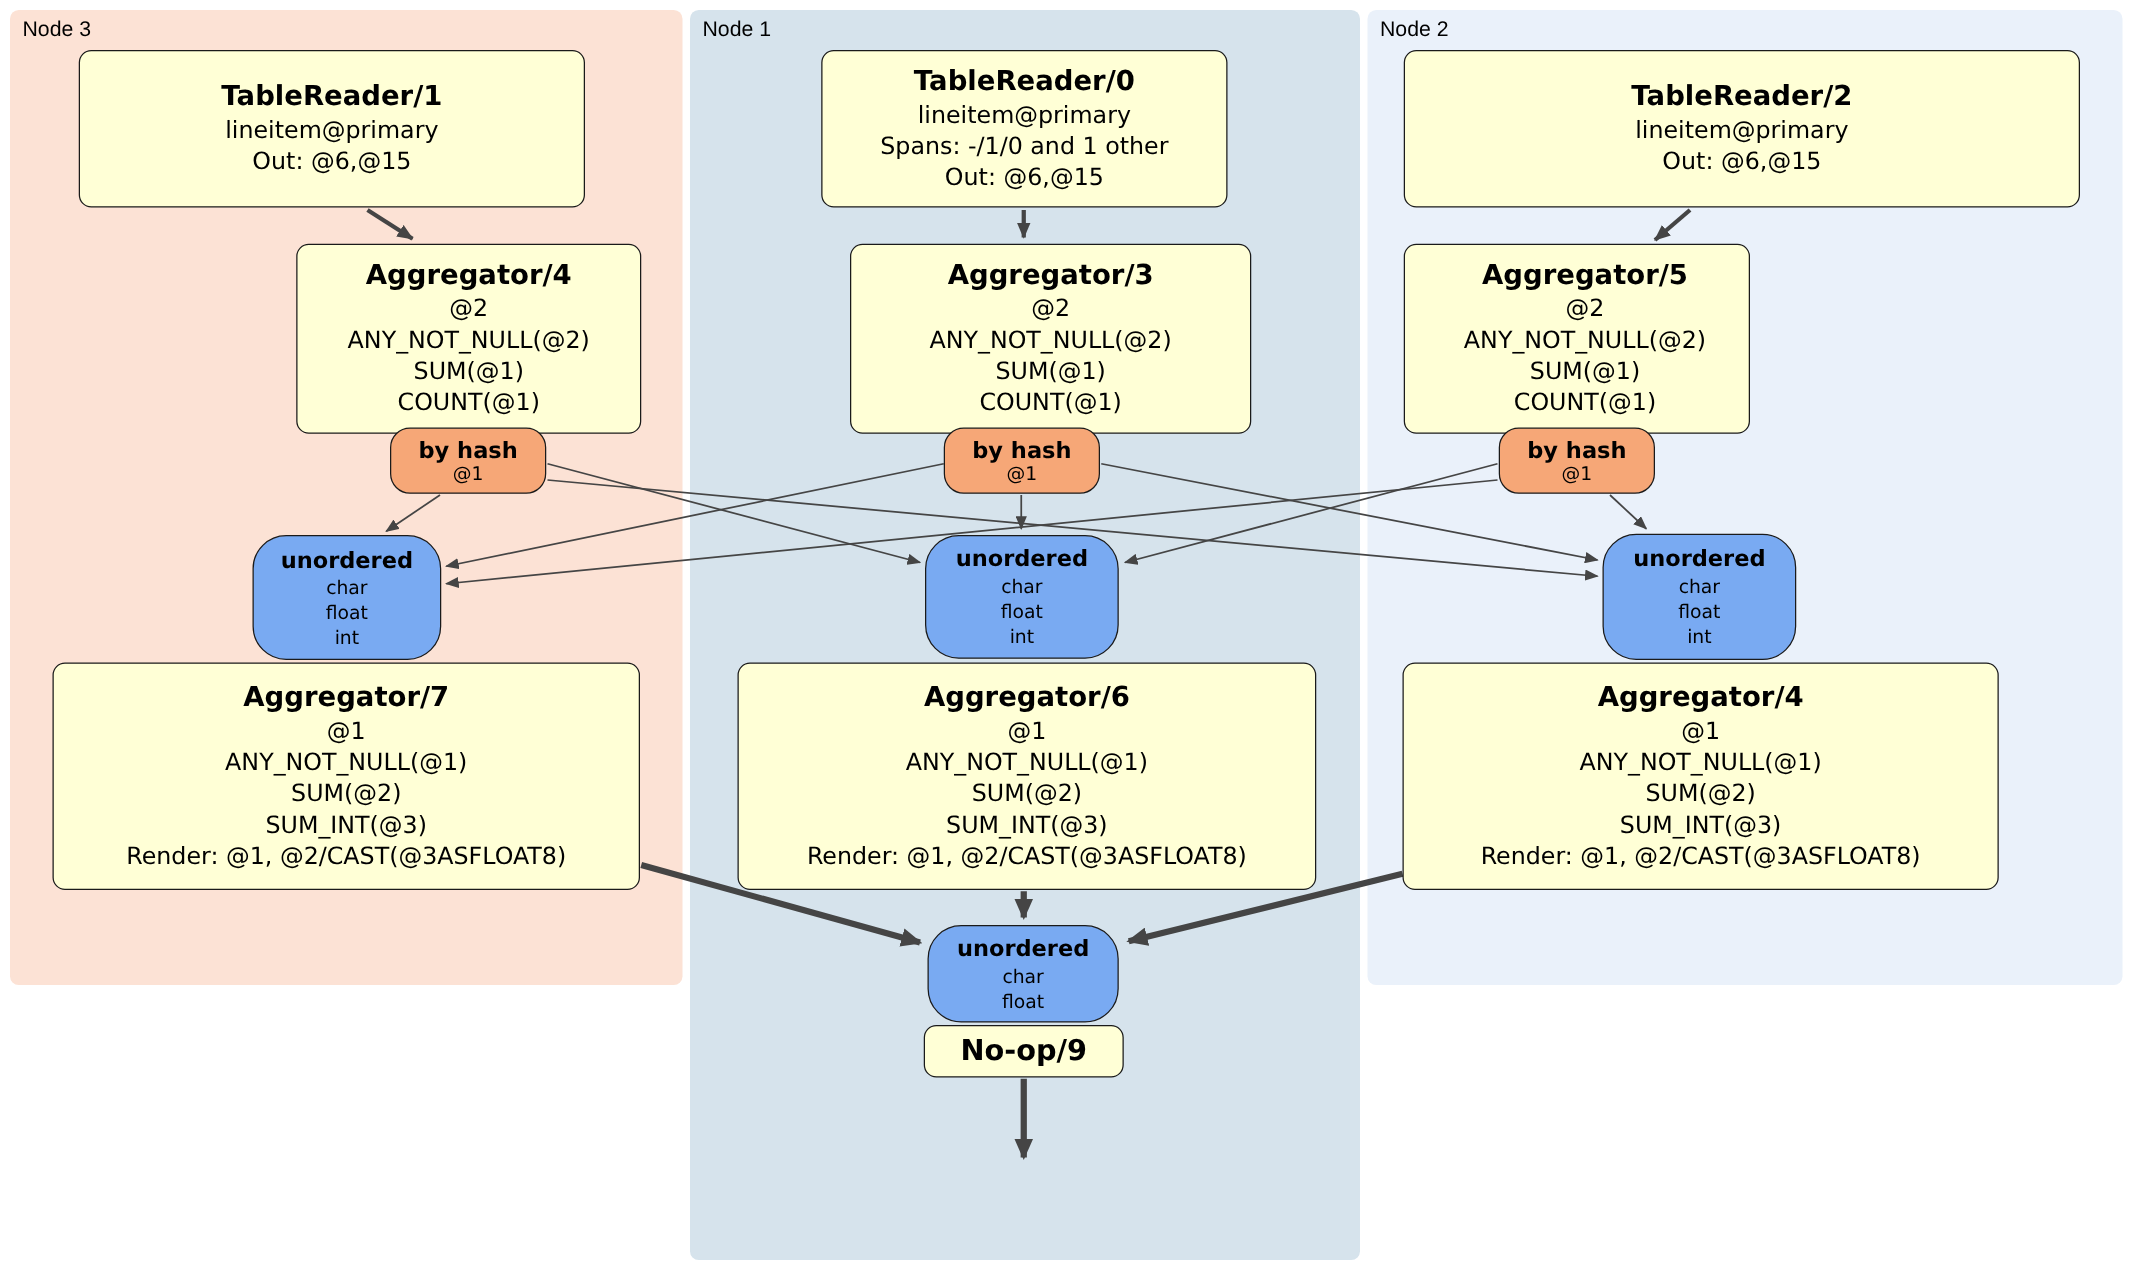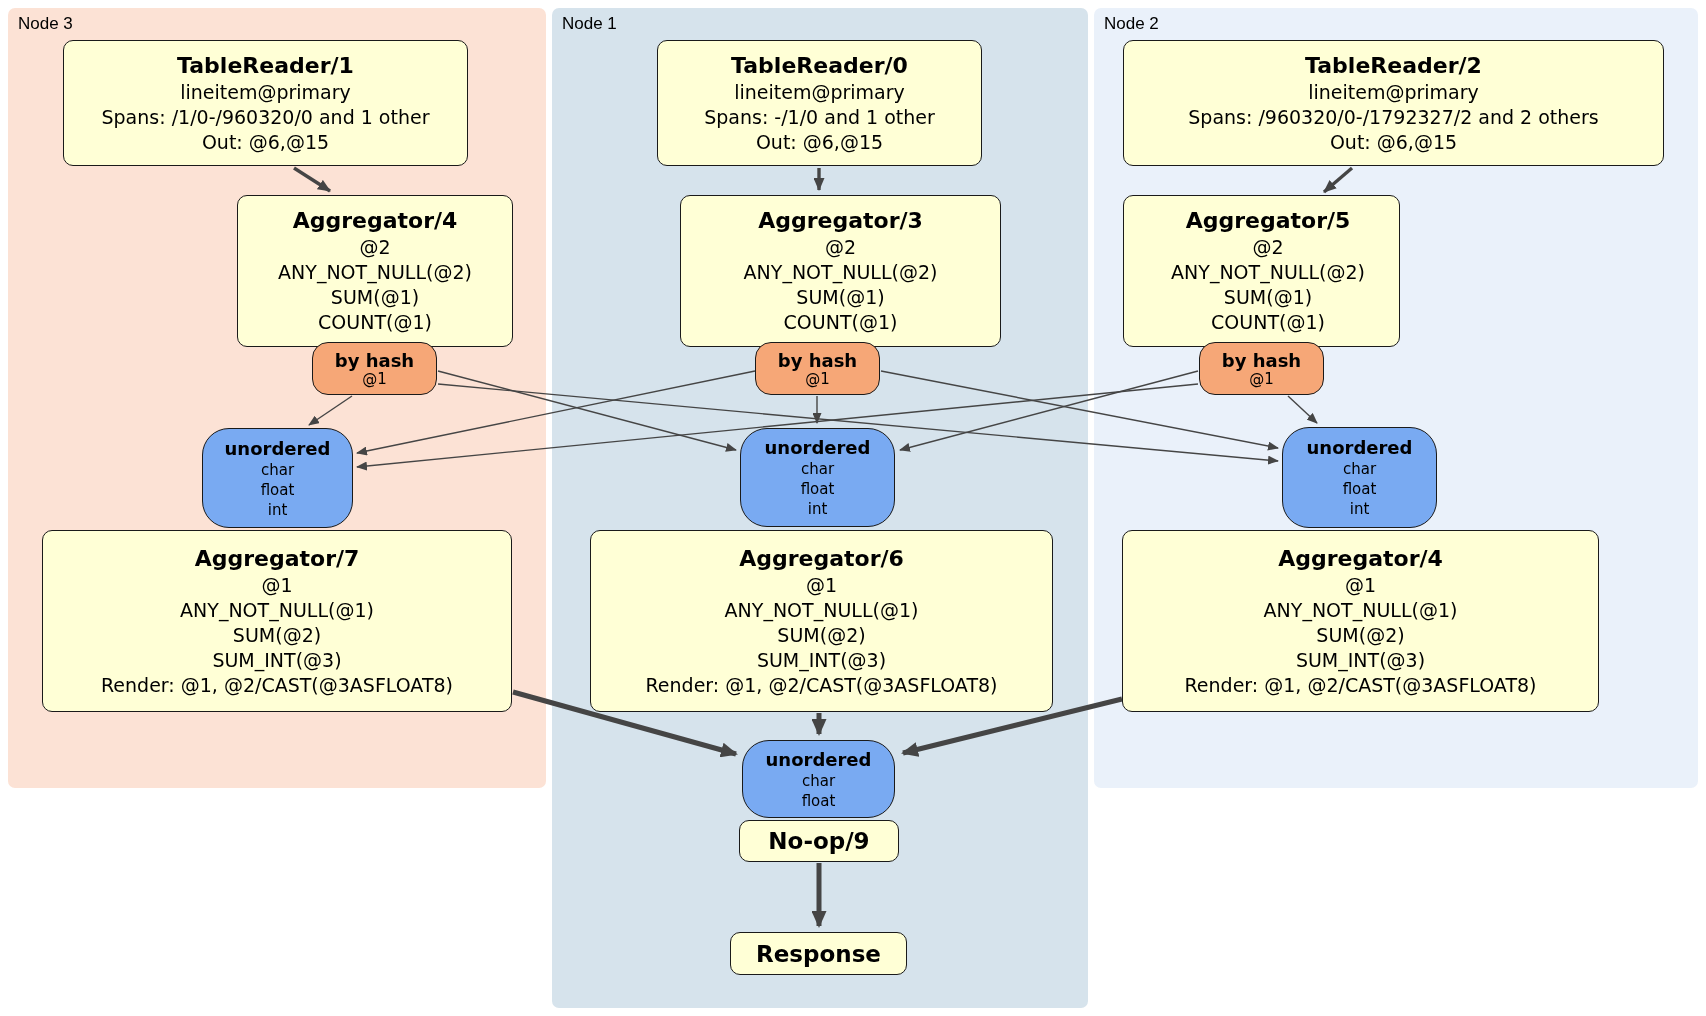--- a/index.html
+++ b/index.html
@@ -91,33 +91,31 @@
       <line x1="513" y1="692" x2="736" y2="754" stroke-width="5" marker-end="url(#mk-b)"></line>
       <line x1="819" y1="713" x2="819" y2="734" stroke-width="5" marker-end="url(#mk-b)"></line>
       <line x1="1122" y1="699" x2="903" y2="753" stroke-width="5" marker-end="url(#mk-b)"></line>
       <line x1="819" y1="863" x2="819" y2="926" stroke-width="5" marker-end="url(#mk-b)"></line>
     </g>
   </svg>
 
   <div class="node-box pbox" id="b-tr1">
     <div class="ptitle">TableReader/1</div>
     <div class="pline">lineitem@primary</div>
-    <div class="pline">Spans: /1/0-/960320/0 and 1 other</div>
     <div class="pline">Out: @6,@15</div>
   </div>
   <div class="node-box pbox" id="b-tr0">
     <div class="ptitle">TableReader/0</div>
     <div class="pline">lineitem@primary</div>
     <div class="pline">Spans: -/1/0 and 1 other</div>
     <div class="pline">Out: @6,@15</div>
   </div>
   <div class="node-box pbox" id="b-tr2">
     <div class="ptitle">TableReader/2</div>
     <div class="pline">lineitem@primary</div>
-    <div class="pline">Spans: /960320/0-/1792327/2 and 2 others</div>
     <div class="pline">Out: @6,@15</div>
   </div>
 
   <div class="node-box pbox" id="b-agg4">
     <div class="ptitle">Aggregator/4</div>
     <div class="pline">@2</div>
     <div class="pline">ANY_NOT_NULL(@2)</div>
     <div class="pline">SUM(@1)</div>
     <div class="pline">COUNT(@1)</div>
   </div>
@@ -194,17 +192,14 @@
   </div>
 
   <div class="node-box sync" id="b-uf">
     <div class="stitle">unordered</div>
     <div class="sline">char</div>
     <div class="sline">float</div>
   </div>
   <div class="node-box pbox" id="b-noop">
     <div class="small-title">No-op/9</div>
   </div>
-  <div class="node-box pbox" id="b-resp">
-    <div class="small-title">Response</div>
-  </div>
 
 </div>
 
 </body></html>

